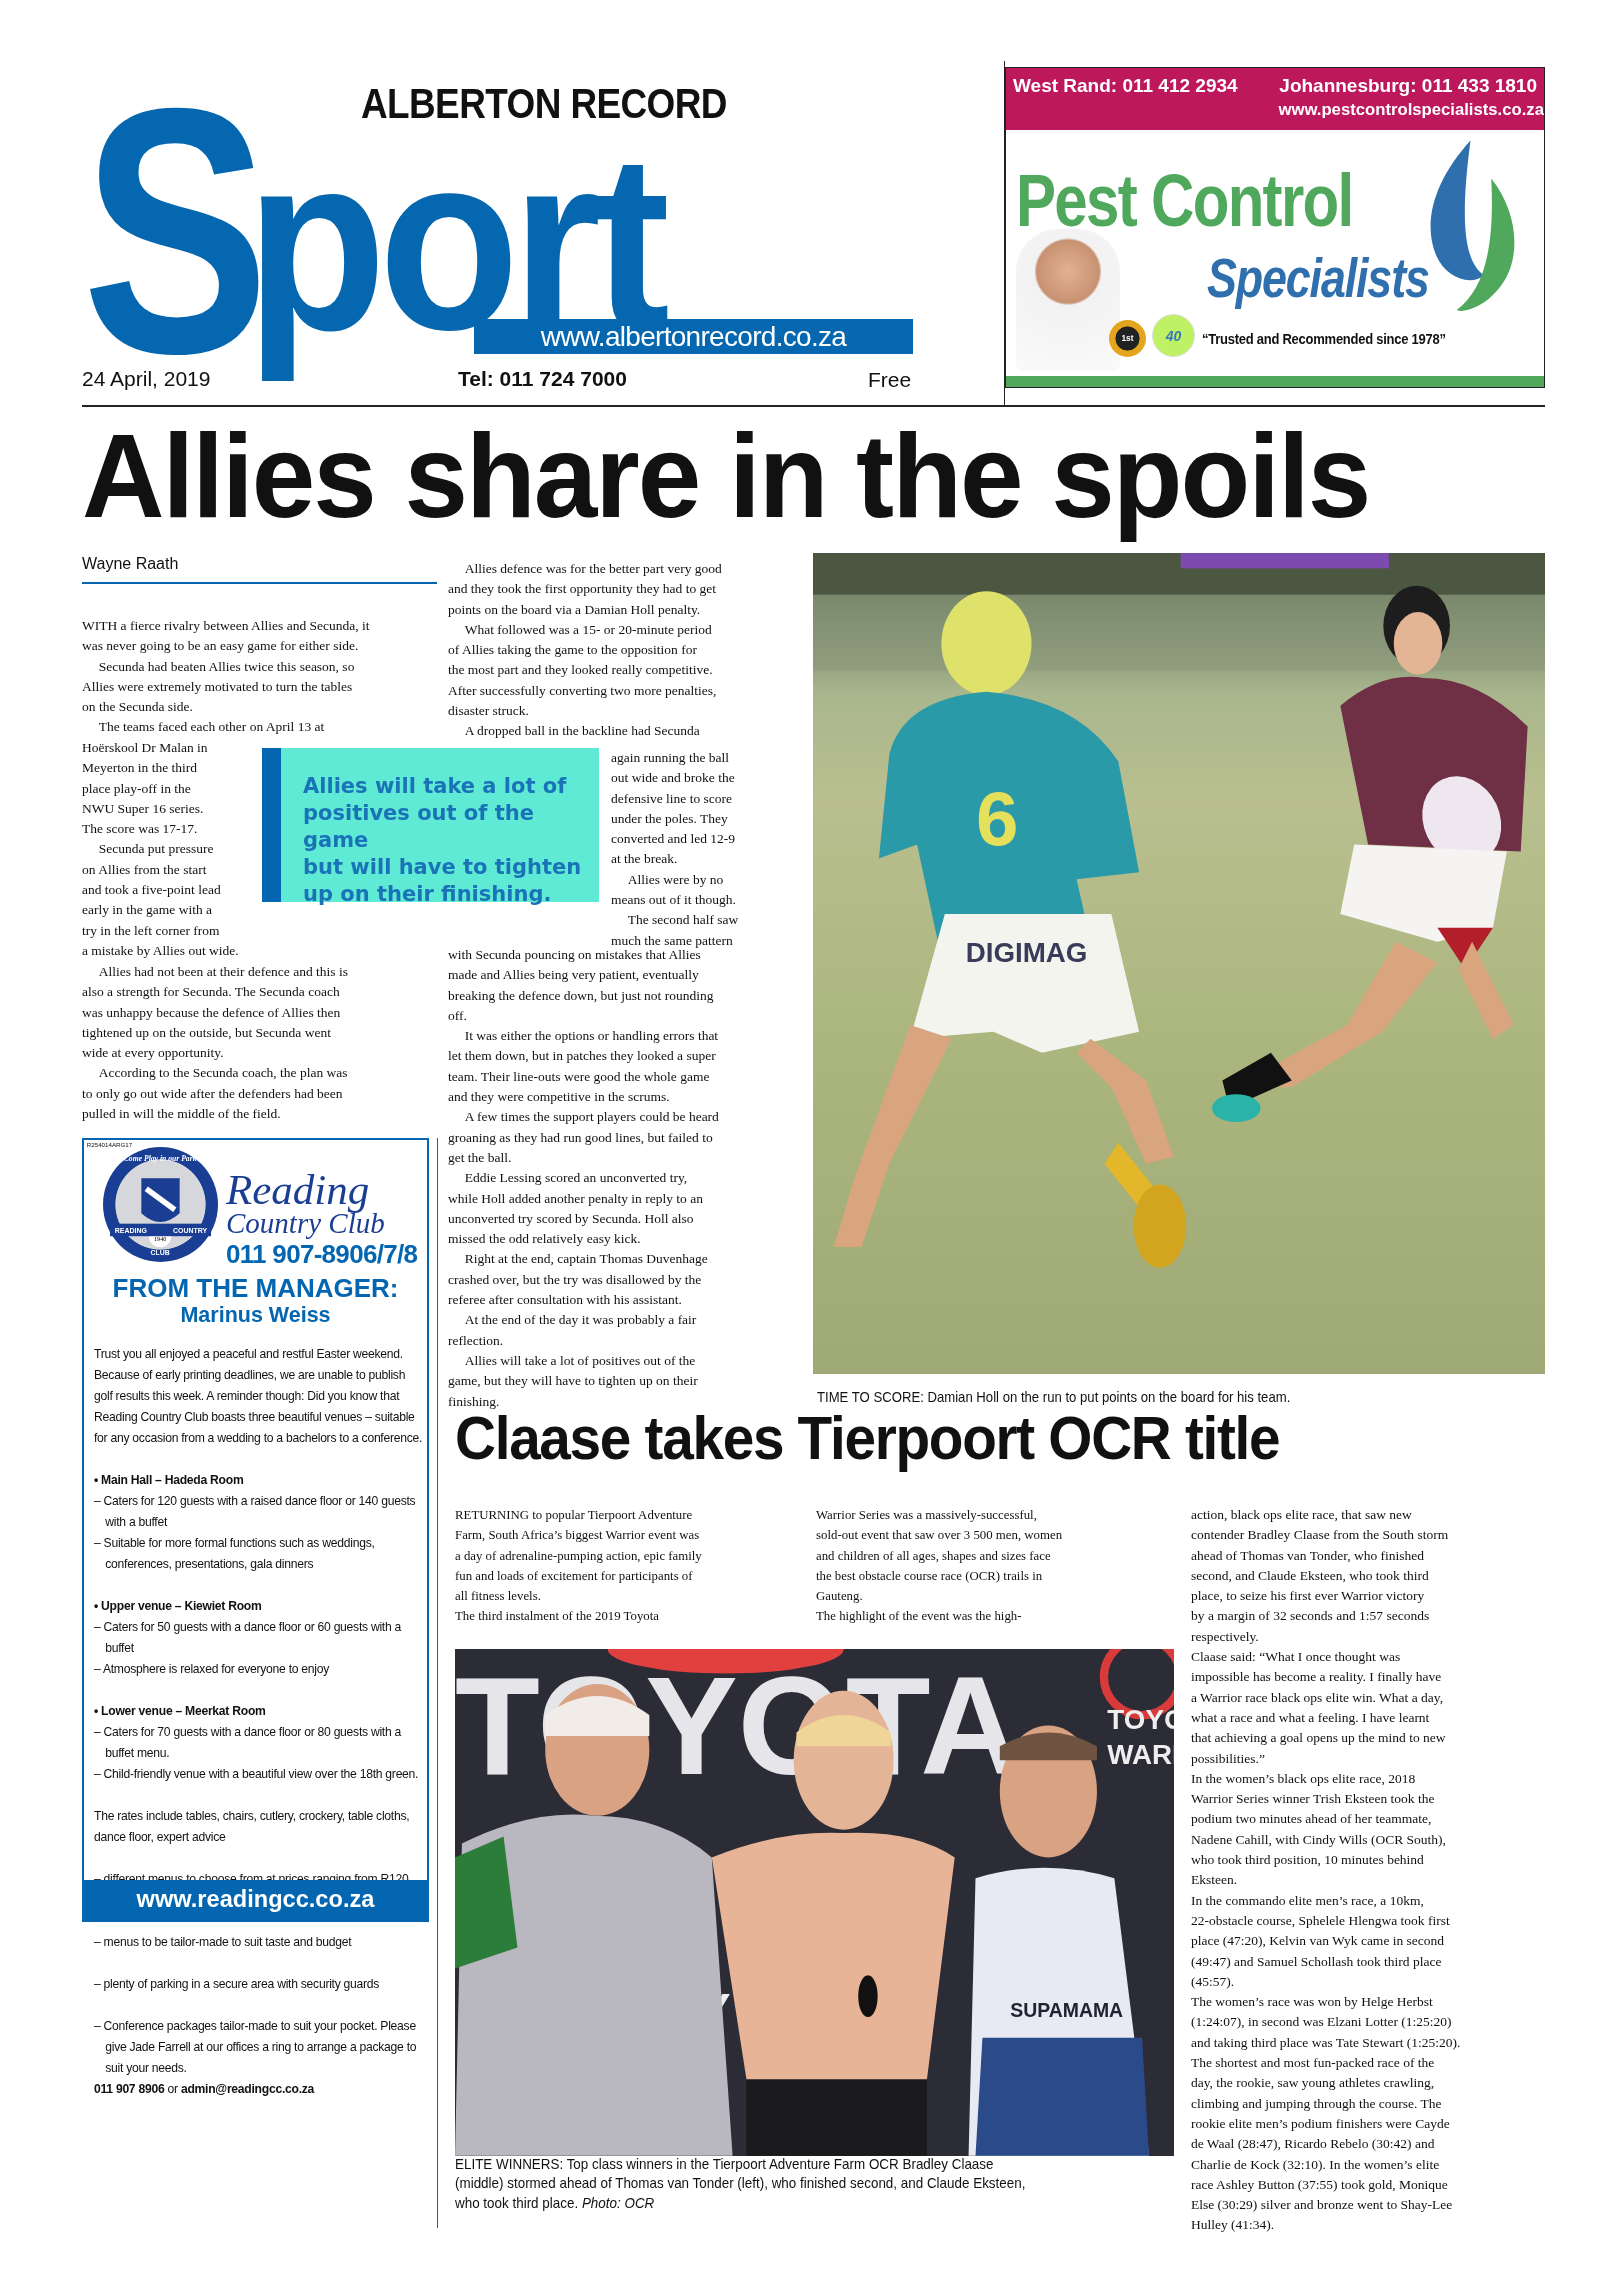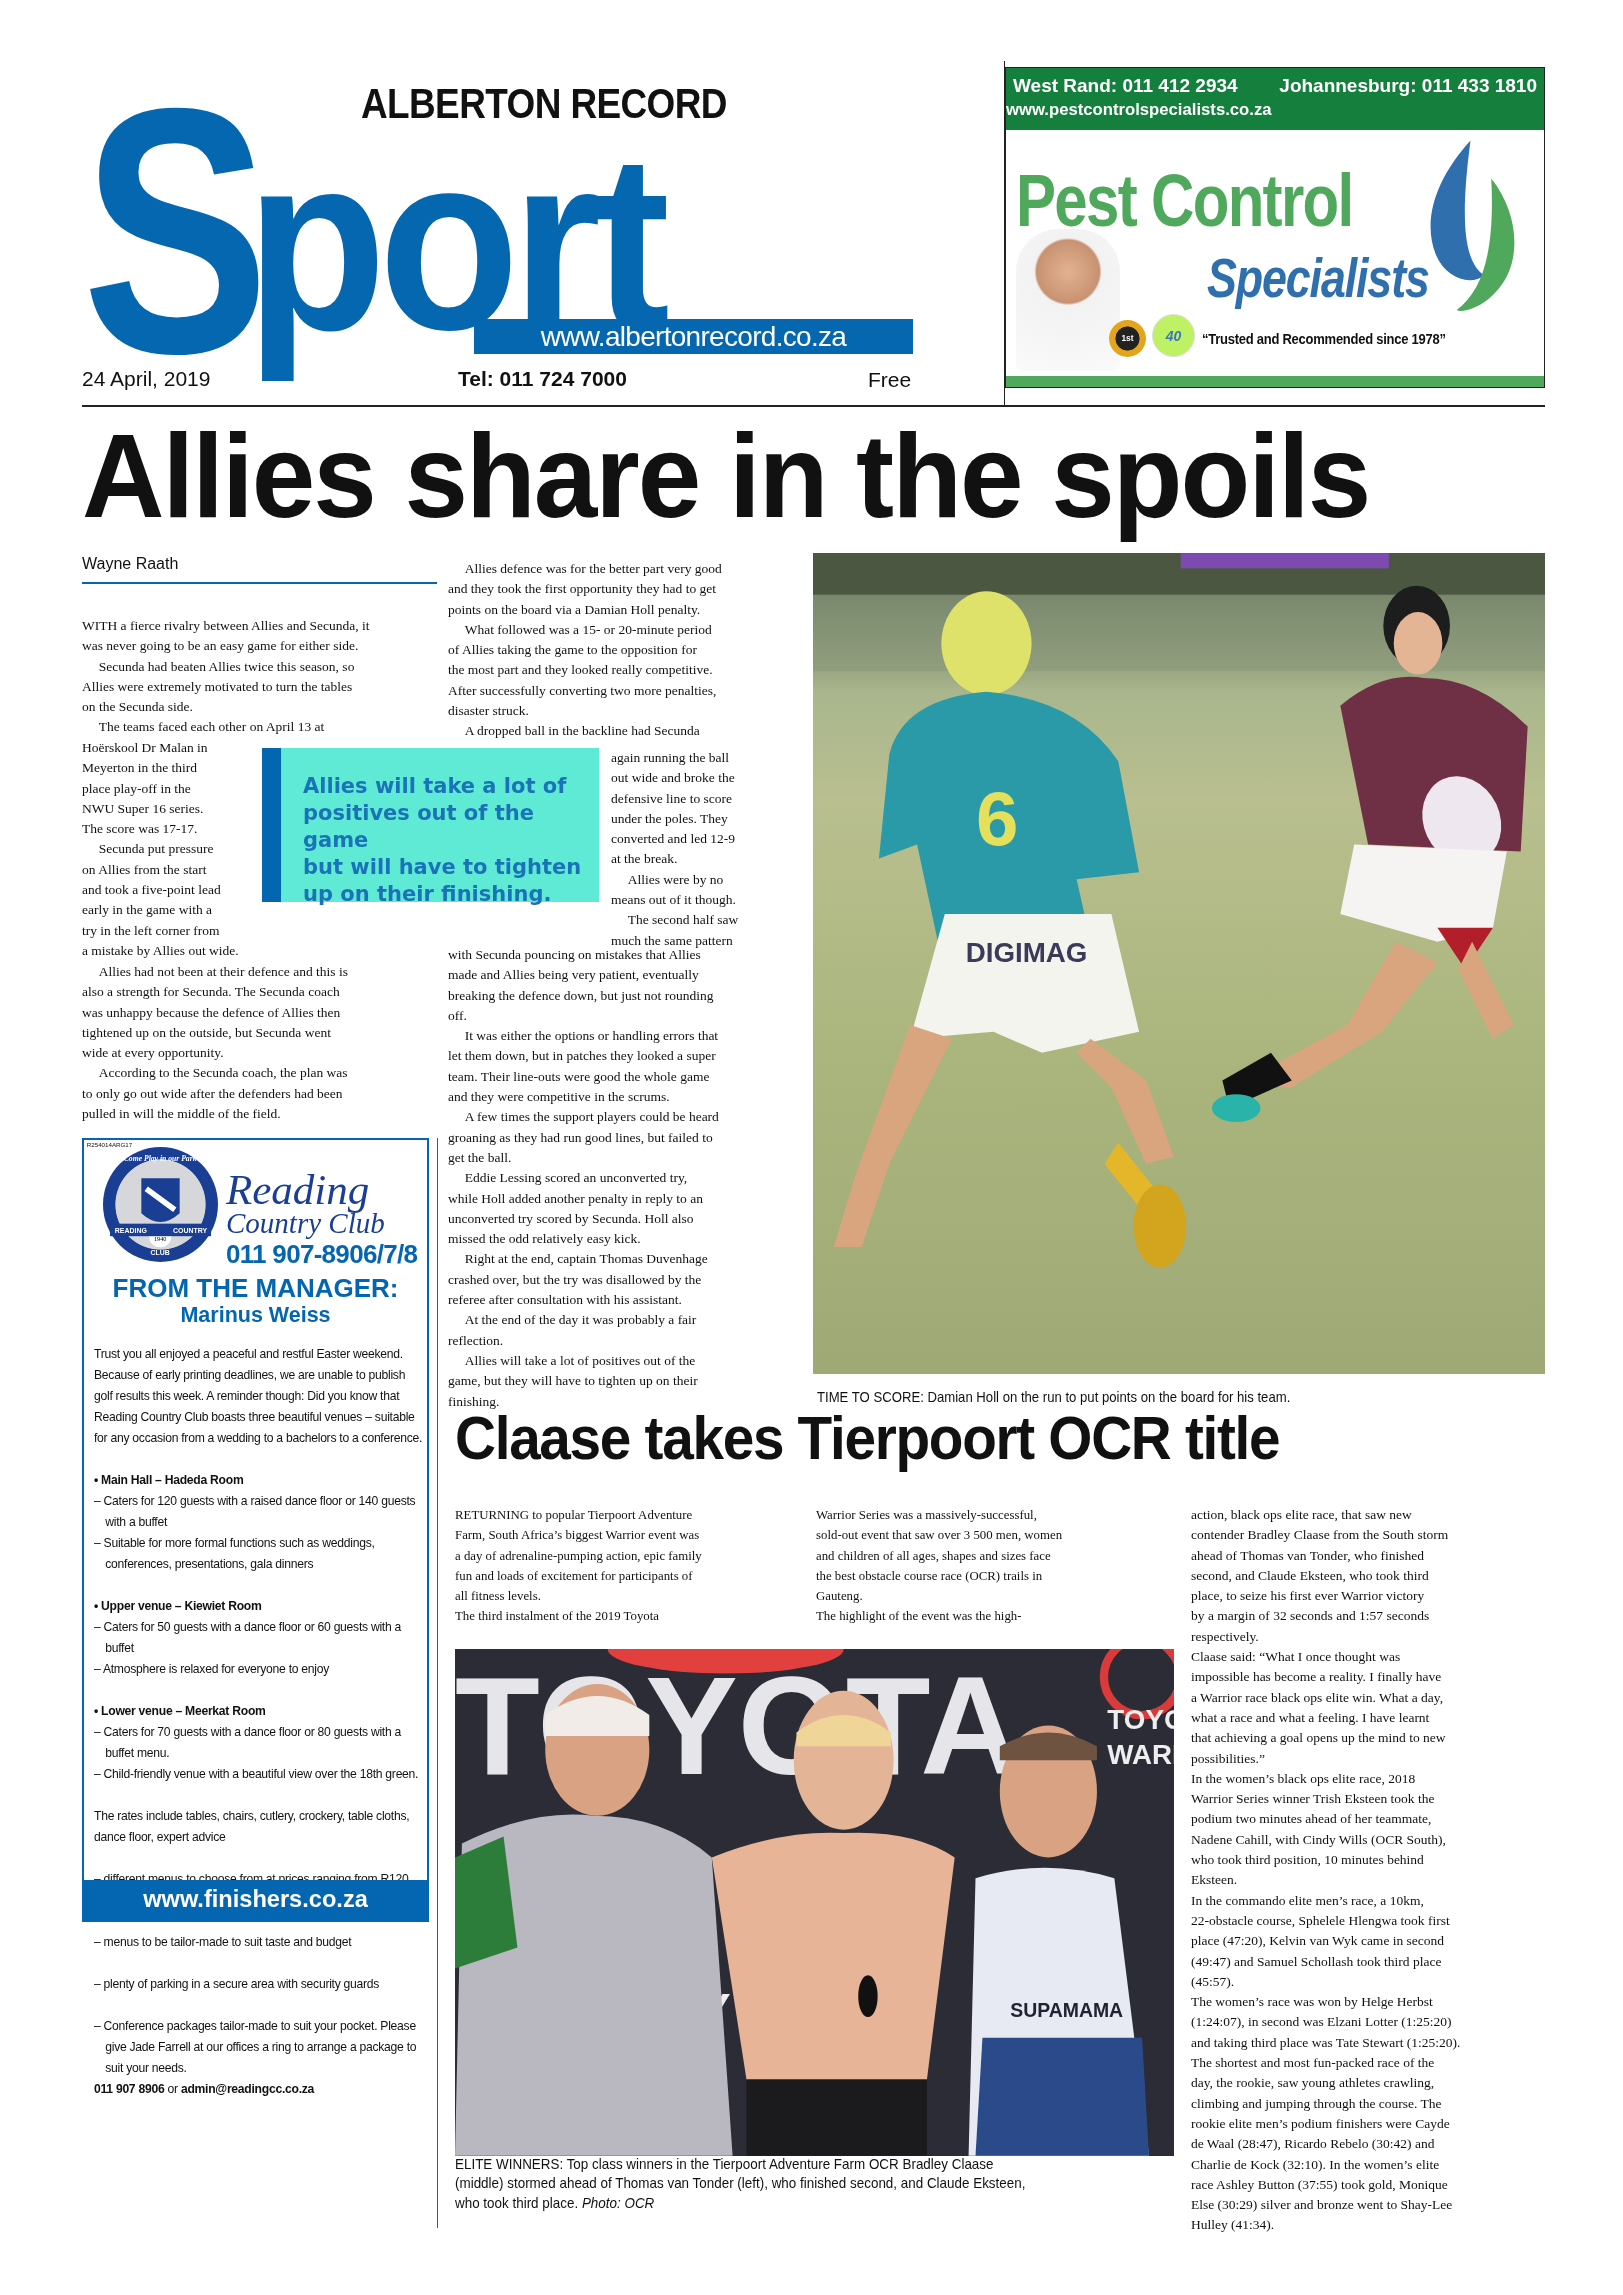--- a/index.html
+++ b/index.html
@@ -13,21 +13,21 @@
 #mast-record{left:361px;top:80px;font-family:"Liberation Sans",sans-serif;font-weight:700;font-size:42px;letter-spacing:-0.7px;transform:scaleX(0.88);transform-origin:left top}
 #mast-url{left:474px;top:319px;width:439px;height:35px;background:#0567b0;color:#fff;font-family:"Liberation Sans",sans-serif;font-size:28px;line-height:35px;text-align:center;letter-spacing:-0.7px}
 #mast-date{left:82px;top:367px;font-family:"Liberation Sans",sans-serif;font-weight:400;font-size:21px}
 #mast-tel{left:458px;top:367px;font-family:"Liberation Sans",sans-serif;font-weight:700;font-size:21px}
 #mast-free{left:868px;top:368px;font-family:"Liberation Sans",sans-serif;font-size:21px}
 #mast-rule{left:82px;top:405px;width:1463px;height:2.1px;background:#222}
 #mast-vline{left:1004px;top:61px;width:1.4px;height:344px;background:#222}
 
 
 #pest{left:1005px;top:67px;width:540px;height:321px;border:1.4px solid #222;background:#fff;overflow:hidden}
-#pest-band{left:0;top:0;width:100%;height:62px;background:#15803d;color:#fff;font-family:"Liberation Sans",sans-serif;font-weight:700;text-align:left}
+#pest-band{left:0;top:0;width:100%;height:62px;background:#be185d;color:#fff;font-family:"Liberation Sans",sans-serif;font-weight:700;text-align:right}
 #pest-phones{font-size:19px;padding-top:7px;display:flex;justify-content:space-between;padding-left:7px;padding-right:7px}
 #pest-web{font-size:16.7px;margin-top:2.8px}
 #pest-title{left:9.7px;top:89px;font-family:"Liberation Sans",sans-serif;font-weight:700;font-size:75px;color:#4fa85c;letter-spacing:-2.1px;transform:scaleX(0.8);transform-origin:left top}
 #pest-spec{left:201px;top:177px;font-family:"Liberation Sans",sans-serif;font-weight:700;font-style:italic;font-size:56px;color:#2f6fad;letter-spacing:-1.4px;transform:scaleX(0.8);transform-origin:left top}
 #pest-logo{left:264px;top:69px;width:97px;height:180px}
 #pest-man{left:10.4px;top:161px;width:104px;height:142px;border-radius:42px 42px 7px 7px;background:radial-gradient(circle at 50% 30%,#e2b290 0,#c89272 28%,#f2f2f2 30%,#fafafa 100%)}
 #pest-badge1{left:103px;top:252px;width:37px;height:37px;border-radius:50%;background:radial-gradient(circle,#222 0 45%,#e3a51d 47% 100%);color:#fff;font-size:8.3px;text-align:center;line-height:37px;font-family:"Liberation Sans",sans-serif;font-weight:700}
 #pest-badge2{left:146px;top:246px;width:43px;height:43px;border-radius:50%;background:#bef264;border:0.7px solid #ddd;color:#3b78b8;font-family:"Liberation Sans",sans-serif;font-style:italic;font-weight:700;font-size:14px;line-height:43px;text-align:center}
 #pest-trusted{left:196px;top:262px;font-family:"Liberation Sans",sans-serif;font-weight:700;font-size:15.3px;letter-spacing:-0.3px;transform:scaleX(0.85);transform-origin:left top;white-space:nowrap}
 #pest-green{left:0;bottom:0;width:100%;height:11px;background:#4fa85c}
@@ -284,21 +284,21 @@
     <div class="rb-gap"></div>
     <div class="rb-dash">– menus to be tailor-made to suit taste and budget</div>
     <div class="rb-gap"></div>
     <div class="rb-dash">– plenty of parking in a secure area with security guards</div>
     <div class="rb-gap"></div>
     <div class="rb-dash">– Conference packages tailor-made to suit your pocket. Please give Jade Farrell at our offices a ring to arrange a package to suit your needs.</div>
     <div>
       <b>011 907 8906</b><span> or </span><b>admin@readingcc.co.za</b>
     </div>
   </div>
-  <div id="reading-footer" class="abs">www.finishers.co.za</div>
+  <div id="reading-footer" class="abs">www.readingcc.co.za</div>
 </div>
 <div id="col-rule" class="abs"></div>
 
 <h2 id="headline2" class="abs">Claase takes Tierpoort OCR title</h2>
 <div id="a2c1" class="abs body2">
     <div>RETURNING to popular Tierpoort Adventure</div>
     <div>Farm, South Africa’s biggest Warrior event was</div>
     <div>a day of adrenaline-pumping action, epic family</div>
     <div>fun and loads of excitement for participants of</div>
     <div>all fitness levels.</div>

